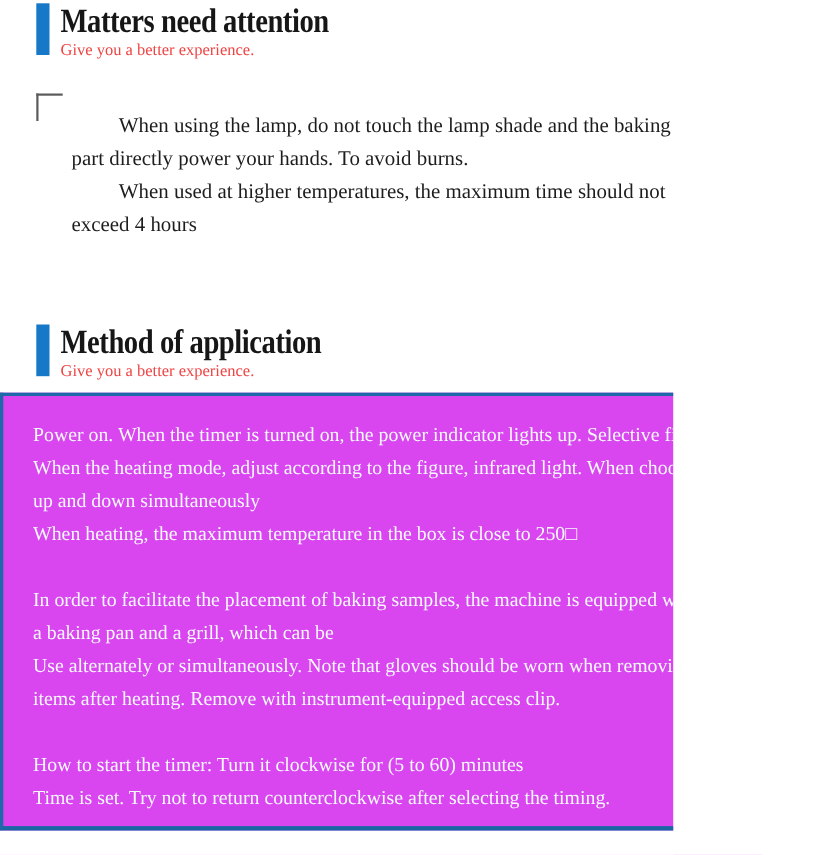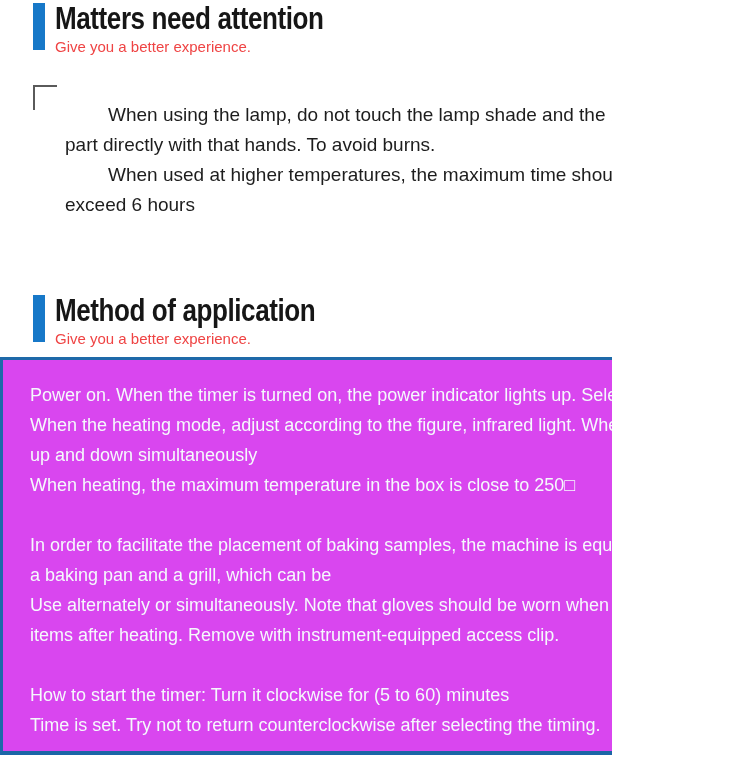--- a/index.html
+++ b/index.html
@@ -2,21 +2,21 @@
 <html><head>
 <meta charset="utf-8">
 <style>
   * { margin:0; padding:0; box-sizing:border-box; }
   html,body { background:#ffffff; }
   .page {
     position:relative;
     width:612px; height:777px;
     background:#ffffff;
     overflow:hidden;
-    font-family:Liberation Sans, sans-serif;
+    font-family:Liberation Serif, serif;
   }
 
   
   .sec-header { position:absolute; left:33px; display:flex; align-items:stretch; }
   .accent-bar { width:12px; height:47px; background:#1778c8; flex:0 0 12px; }
   .sec-header .txt { margin-left:10px; }
   .sec-title {
     font-size:31px; font-weight:700; color:#161616;
     line-height:31px; letter-spacing:-0.5px;
     transform:scaleX(0.84); transform-origin:left center;
@@ -69,23 +69,23 @@
       <div class="sec-title">Matters need attention</div>
       <div class="sec-sub">Give you a better experience.</div>
     </div>
   </div>
 
   <span class="corner corner-tl"></span>
   <span class="corner corner-br"></span>
 
   <div class="notice-text">
     <p>When using the lamp, do not touch the lamp shade and the baking
-part directly with that hands. To avoid burns.</p>
+part directly power your hands. To avoid burns.</p>
     <p>When used at higher temperatures, the maximum time should not
-exceed 6 hours</p>
+exceed 4 hours</p>
   </div>
 
   <div class="sec-header hdr-application">
     <span class="accent-bar"></span>
     <div class="txt">
       <div class="sec-title">Method of application</div>
       <div class="sec-sub">Give you a better experience.</div>
     </div>
   </div>
 

